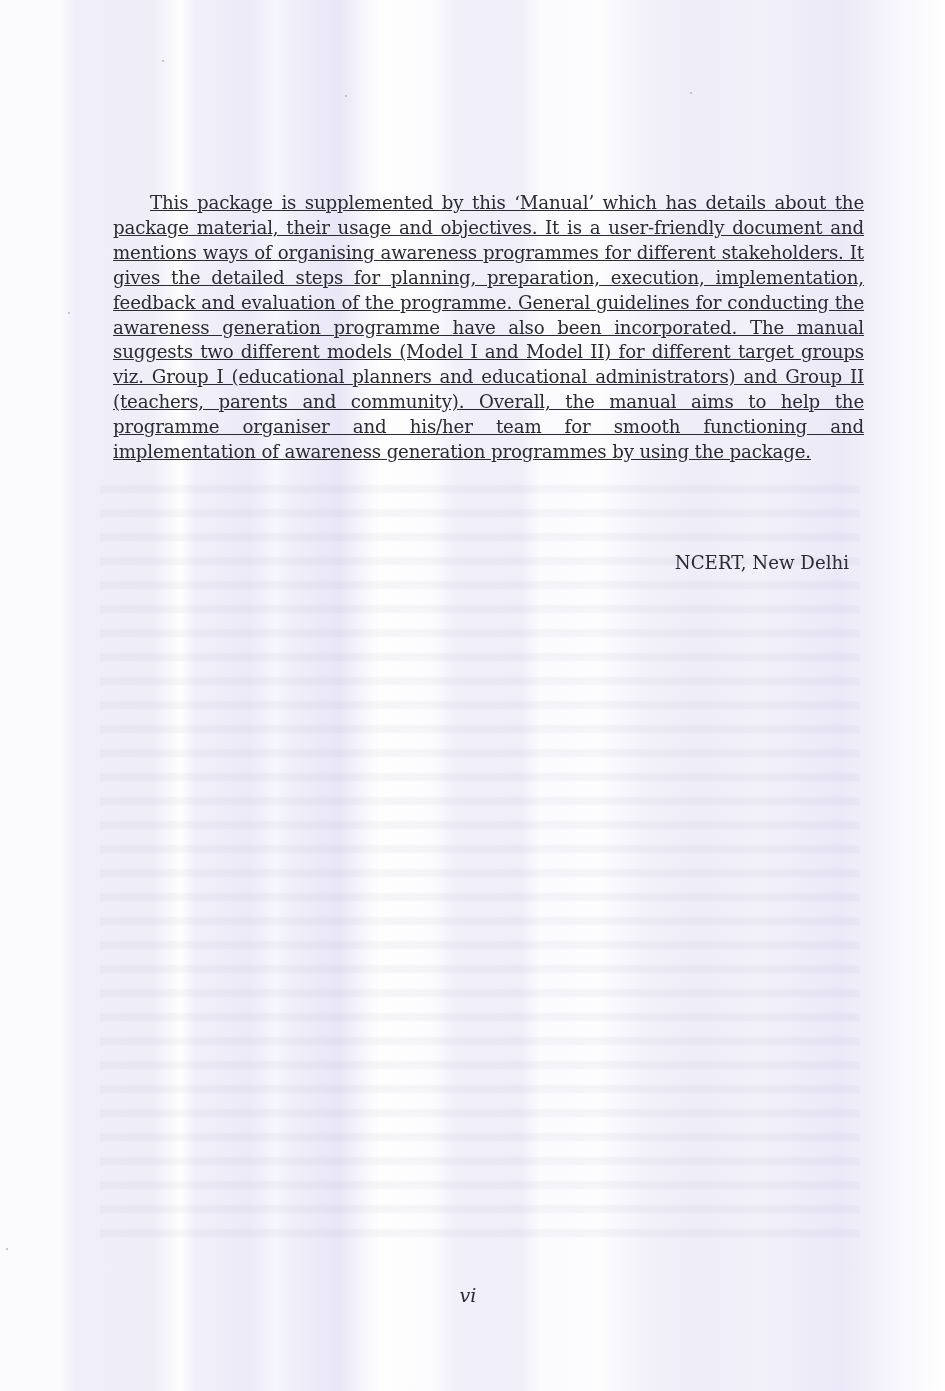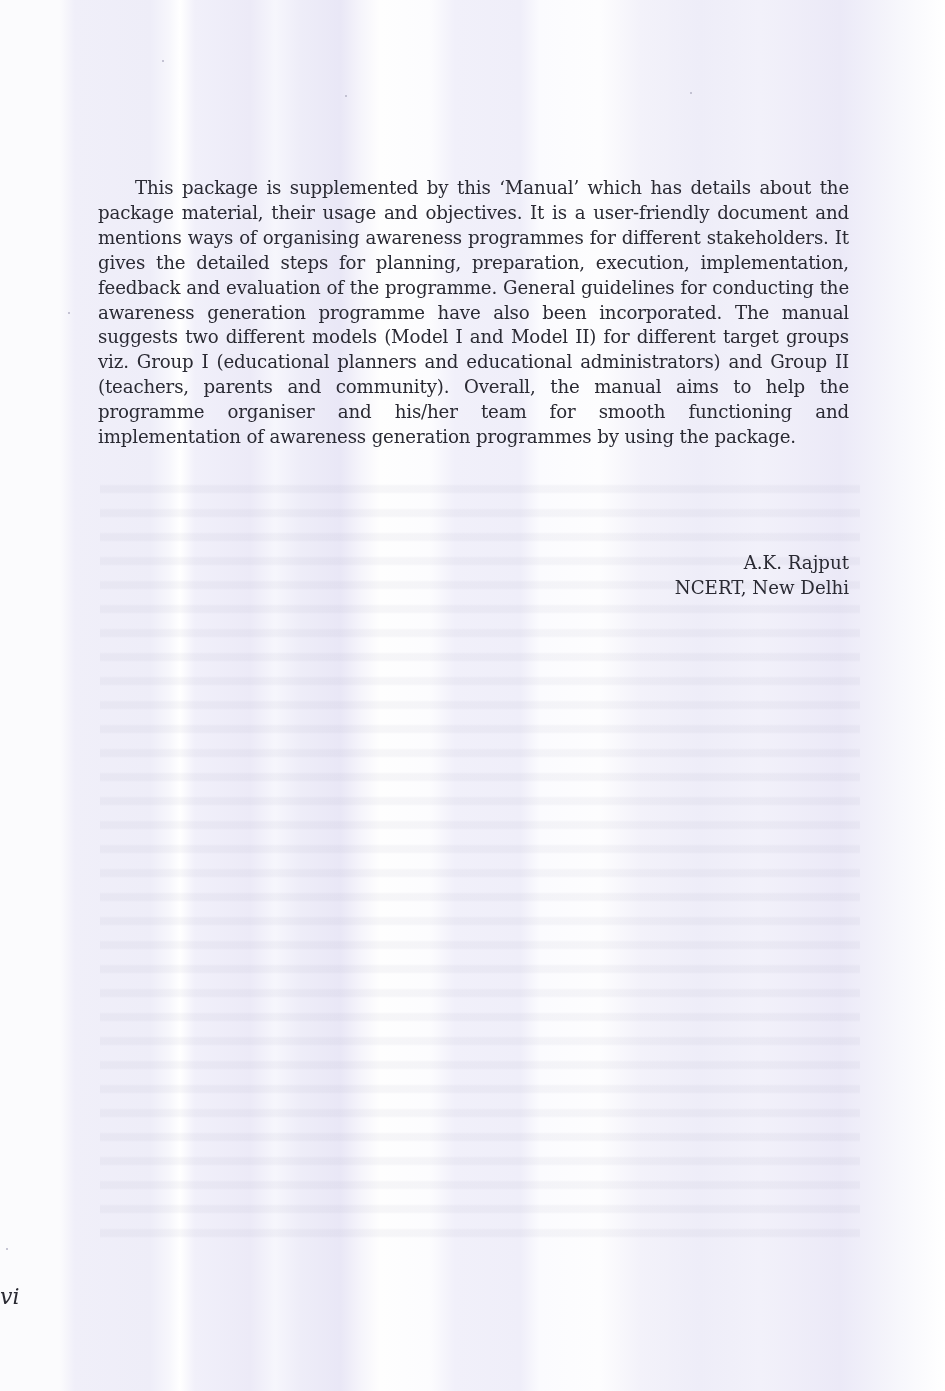--- a/index.html
+++ b/index.html
@@ -45,41 +45,42 @@
     }
     .paragraph {
       position: absolute;
       left: 98px;
       top: 176px;
       width: 751px;
       font-size: 18.2px;
       line-height: 24.9px;
       text-align: justify;
       text-indent: 37px;
-      margin: 0;
+      margin: 15px;
       letter-spacing: -0.15px;
+      text-decoration: underline;
     }
     .signature {
       position: absolute;
       right: 96px;
       top: 551px;
       text-align: right;
       font-size: 18.2px;
       line-height: 24.9px;
     }
     .signature div { white-space: nowrap; }
     .signature .it { font-style: italic; }
     .page-number {
       position: absolute;
       left: 0;
       width: 936px;
       top: 1284px;
-      text-align: left;
+      text-align: center;
       font-style: italic;
-      font-size: 22px;
+      font-size: 19px;
     }
     .dust {
       position: absolute;
       width: 2px;
       height: 2px;
       border-radius: 50%;
       background: #b5b3c6;
     }
   </style>
 </head>
@@ -89,17 +90,16 @@
 
 <span class="dust" style="left:68px;top:312px"></span>
 <span class="dust" style="left:162px;top:60px"></span>
 <span class="dust" style="left:345px;top:95px"></span>
 <span class="dust" style="left:690px;top:92px"></span>
 <span class="dust" style="left:6px;top:1248px"></span>
 
 <p class="paragraph">This package is supplemented by this ‘Manual’ which has details about the package material, their usage and objectives. It is a user-friendly document and mentions ways of organising awareness programmes for different stakeholders. It gives the detailed steps for planning, preparation, execution, implementation, feedback and evaluation of the programme. General guidelines for conducting the awareness generation programme have also been incorporated. The manual suggests two different models (Model I and Model II) for different target groups viz. Group I (educational planners and educational administrators) and Group II (teachers, parents and community). Overall, the manual aims to help the programme organiser and his/her team for smooth functioning and implementation of awareness generation programmes by using the package.</p>
 
 <div class="signature">
-  <div>A.K. Rajput</div>
   <div>NCERT, New Delhi</div>
 </div>
 
 <div class="page-number">vi</div>
 
 </body></html>

